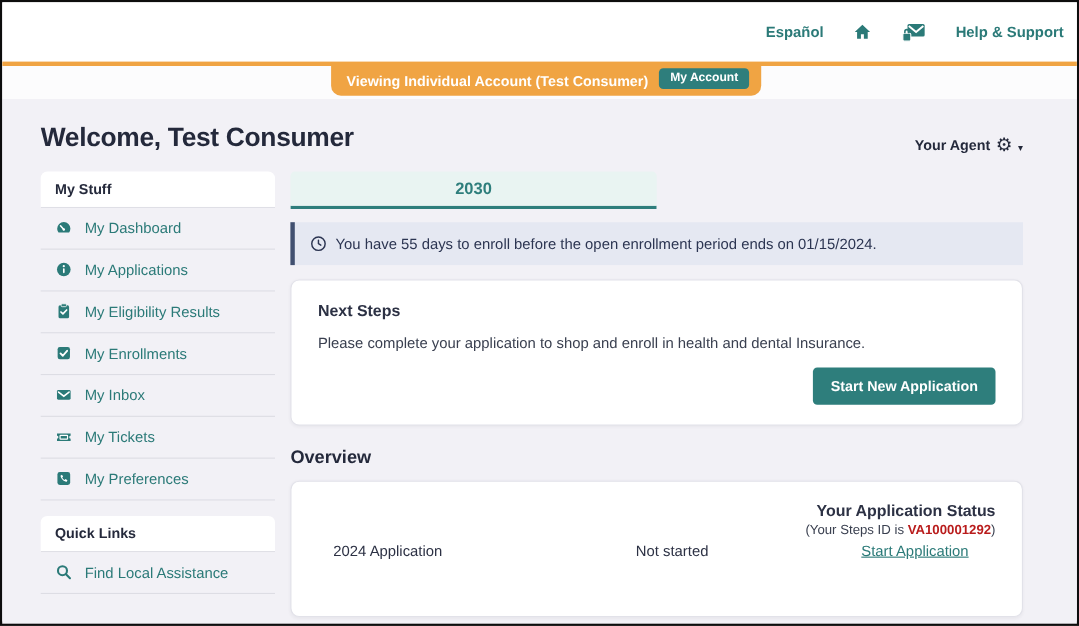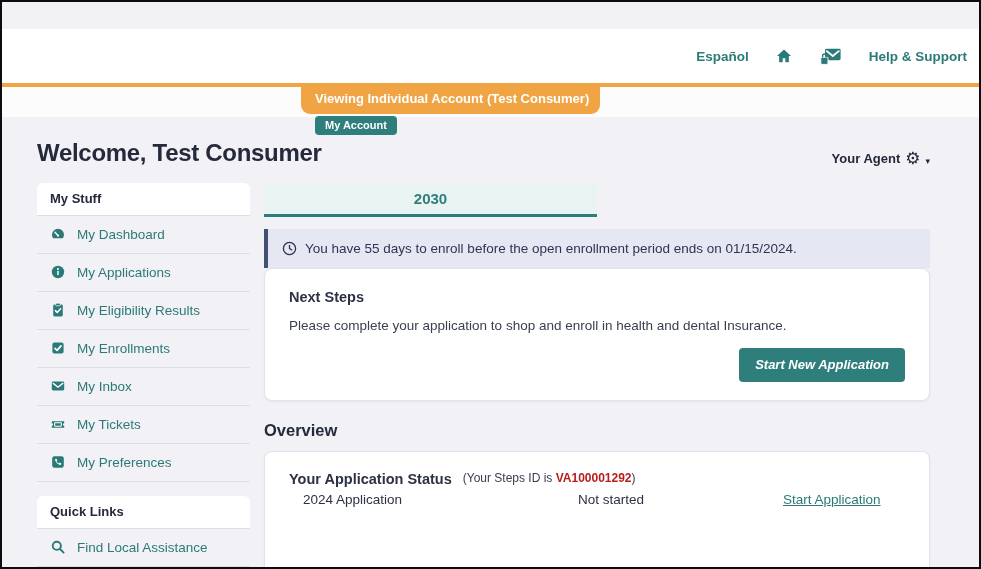--- a/index.html
+++ b/index.html
@@ -7,31 +7,31 @@
   body { font-family:"Liberation Sans", sans-serif; }
   .frame {
     width:981px; height:569px; margin:0 auto;
     border:2px solid #0d0d0d; background:#f2f1f6;
     position:relative; overflow:hidden;
   }
   
   .topbar {
     height:58px; background:#fff; border-bottom:4px solid #f0a443;
     display:flex; align-items:center; justify-content:flex-end;
-    gap:26px; padding-right:12px;margin-top:27px;
+    gap:26px; padding-right:12px;
   }
   .topbar-link { color:#2b7a78; font-weight:bold; font-size:13.5px; text-decoration:none; cursor:pointer; }
   .topbar-icon { display:inline-flex; align-items:center; cursor:pointer; }
   
   .banner-wrap { position:relative; height:0; }
   .banner {
     position:absolute; left:299px; top:0;
     background:#f0a443; border-radius:0 0 9px 9px;
-    display:flex; align-items:flex-start; gap:10px;
-    padding:4px 11px 6px 14px; height:27px; white-space:nowrap;flex-direction:column;
+    display:flex; align-items:flex-end; gap:10px;
+    padding:4px 11px 6px 14px; height:27px; white-space:nowrap;
   }
   .banner-text { color:#fff; font-weight:bold; font-size:13px; }
   .banner-btn {
     background:#2e7e7c; color:#fff; border:none; border-radius:4px;
     font-family:inherit; font-size:11px; font-weight:bold;
     padding:3px 10px 4px; cursor:pointer;
   }
   
   .page-body {
     height:505px; padding:0 49px 0 35px;
@@ -69,32 +69,32 @@
   }
   .alert {
     margin-top:12px; background:#e5e8f2; border-left:4px solid #415070;
     padding:12px 14px; display:flex; align-items:flex-start; gap:8px;
   }
   .alert-text { color:#2c3552; font-size:13.5px; }
   .card {
     background:#fff; border:1px solid #e2e2e9; border-radius:8px;
     box-shadow:0 1px 3px rgba(40,45,63,0.05);
   }
-  .card-next { padding:20px 24px 18px; }
+  .card-next { margin-top:13px; padding:20px 24px 18px; }
   .card-title { font-size:14.5px; font-weight:bold; color:#2c3144; }
   .card-body-text { margin-top:13px; font-size:13.5px; color:#3a4050; }
   .btn-row { display:flex; justify-content:flex-end; margin-top:15px; }
   .btn-primary {
     background:#2e7e7c; color:#fff; border:none; border-radius:4px;
     font-family:inherit; font-size:13px; font-weight:bold;
-    padding:9px 16px 10px; cursor:pointer;font-style:italic;
+    padding:9px 16px 10px; cursor:pointer;
   }
   .overview-title { margin:20px 0 11px; font-size:16.5px; font-weight:bold; color:#24293b; }
   .card-status { padding:19px 24px; height:124px; }
-  .status-title-row { display:flex; align-items:flex-start; gap:11px; }
+  .status-title-row { display:flex; align-items:flex-end; gap:1px;flex-direction:column; }
   .case-id-text { font-size:12px; color:#3a4050; }
   .case-id-text b { font-weight:bold; color:#b91c1c; }
   .status-row { display:grid; grid-template-columns:275px 205px 1fr; margin-top:5px; padding-left:14px; align-items:center; }
   .status-name, .status-state { font-size:13.5px; color:#2c3144; }
   .status-link { font-size:13.5px; color:#2b7a78; text-decoration:underline; cursor:pointer; }
 </style>
 </head>
 <body>
 
 <div class="frame">

